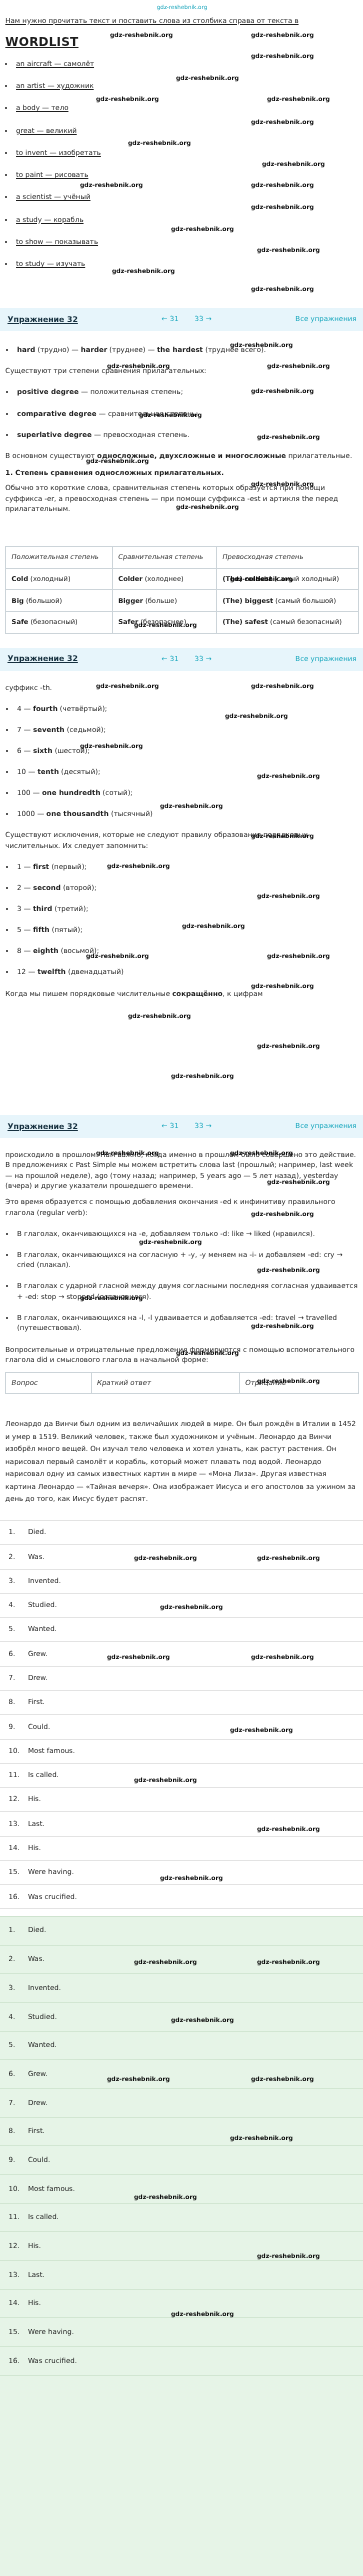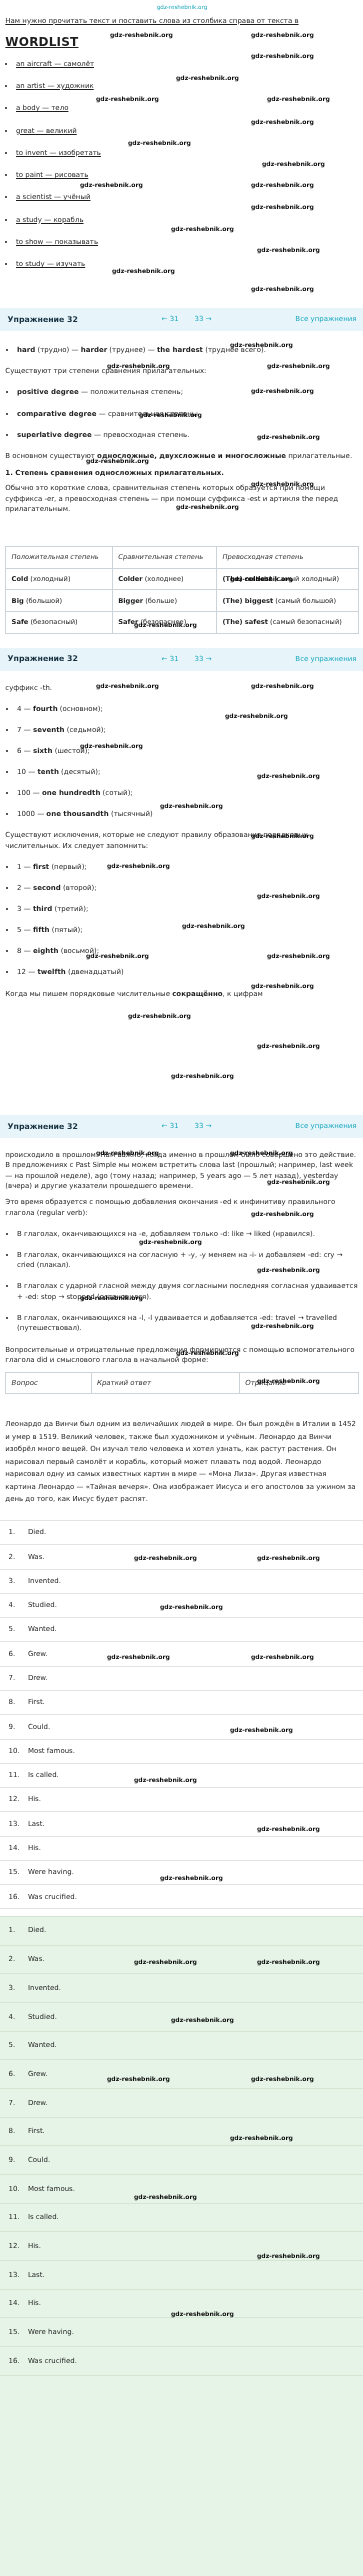--- a/index.html
+++ b/index.html
@@ -19,21 +19,21 @@
 
   .intro { margin:2.1px 5.3px 1.1px; }
 
   .sec { position:relative; }
   .sec-top { min-height:289px;text-decoration:underline; }
   .wl-title { margin:6.4px 5.3px 0; font-weight:700; font-size:12px; letter-spacing:0.2px; }
   ul.wl { margin:2.1px 0 0; padding:0 5.3px 5.3px 16px; }
   ul.wl li { padding:5.9px 0; }
 
   .exnav { position:relative; display:flex; align-items:center; background:#e7f5fb; padding:5.9px 7.5px; margin:5.3px 0; }
-  .exnav .title { font-weight:700; font-size:7.8px; color:#16303f; }
+  .exnav .title { font-weight:700; font-size:7.8px; color:#16303f;text-decoration:underline; }
   .exnav .mid { flex:1; display:flex; justify-content:center; gap:16px; }
   .exnav a { color:#18a7bd; text-decoration:none; font-size:7px; cursor:pointer; white-space:nowrap; }
   .exnav .all { margin-left:auto; }
 
   .sec-degrees { min-height:203px; padding:1.1px 5.3px; }
   ul.b { margin:2.1px 0; padding-left:11.8px; }
   ul.b li { padding:5.3px 0; }
   .b-en { font-weight:700; }
   .note, .para { margin:5.3px 0; }
   .sub-title { font-weight:700; margin:6.4px 0 3.2px; }
@@ -193,21 +193,21 @@
     <span class="wm" style="left:86px;top:275px">gdz-reshebnik.org</span>
     <span class="wm" style="left:267px;top:275px">gdz-reshebnik.org</span>
     <span class="wm" style="left:251px;top:305px">gdz-reshebnik.org</span>
     <span class="wm" style="left:128px;top:335px">gdz-reshebnik.org</span>
     <span class="wm" style="left:257px;top:365px">gdz-reshebnik.org</span>
     <span class="wm" style="left:171px;top:395px">gdz-reshebnik.org</span>
 
     <p class="note">суффикс -th.</p>
     <ul class="b">
 
-    <li><span>4 — </span><span class="b-en">fourth</span><span> (основном);</span></li>
+    <li><span>4 — </span><span class="b-en">fourth</span><span> (четвёртый);</span></li>
         <li><span>7 — </span><span class="b-en">seventh</span><span> (седьмой);</span></li>
         <li><span>6 — </span><span class="b-en">sixth</span><span> (шестой);</span></li>
         <li><span>10 — </span><span class="b-en">tenth</span><span> (десятый);</span></li>
         <li><span>100 — </span><span class="b-en">one hundredth</span><span> (сотый);</span></li>
         <li><span>1000 — </span><span class="b-en">one thousandth</span><span> (тысячный)</span></li>
       </ul>
     <p class="note">Существуют исключения, которые не следуют правилу образования порядковых числительных. Их следует запомнить:</p>
     <ul class="b">
 
     <li><span>1 — </span><span class="b-en">first</span><span> (первый);</span></li>

